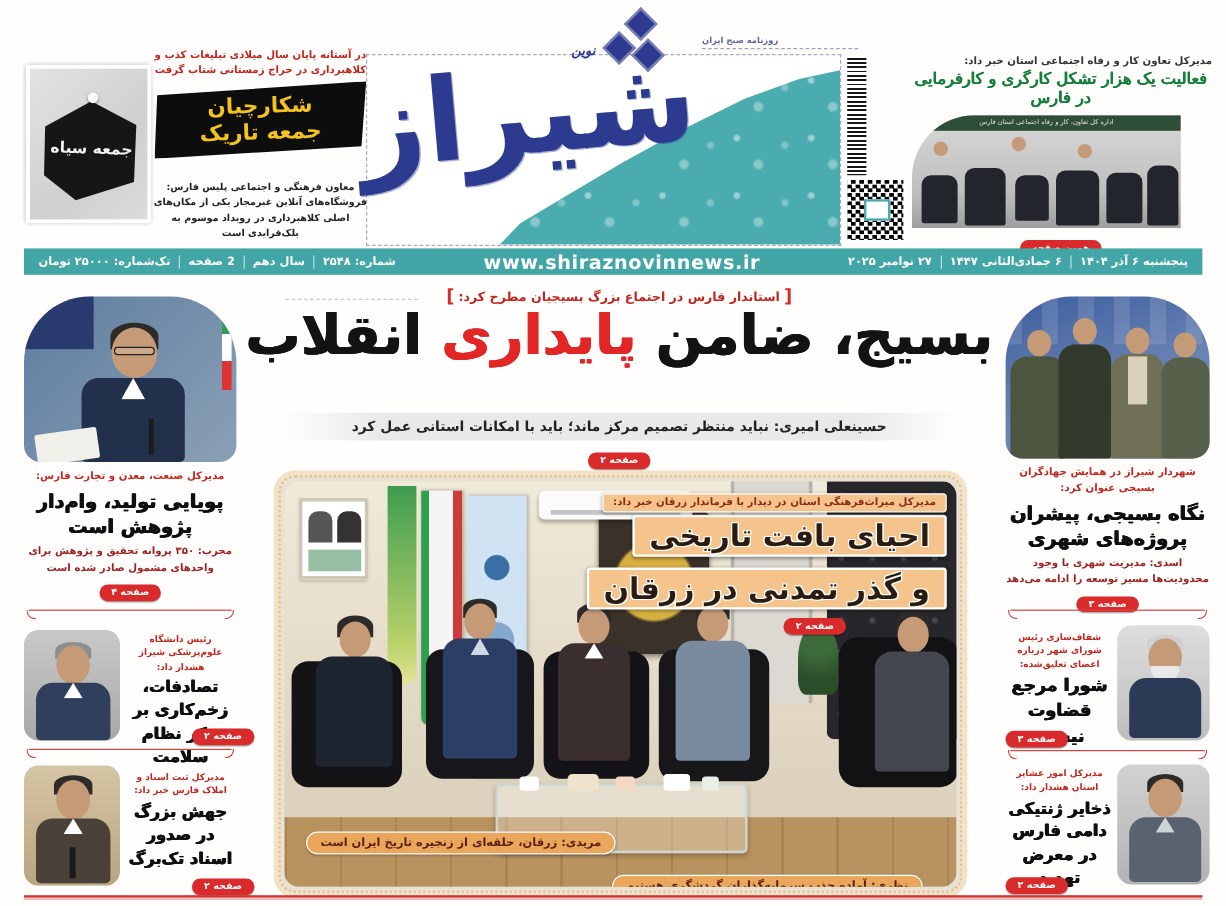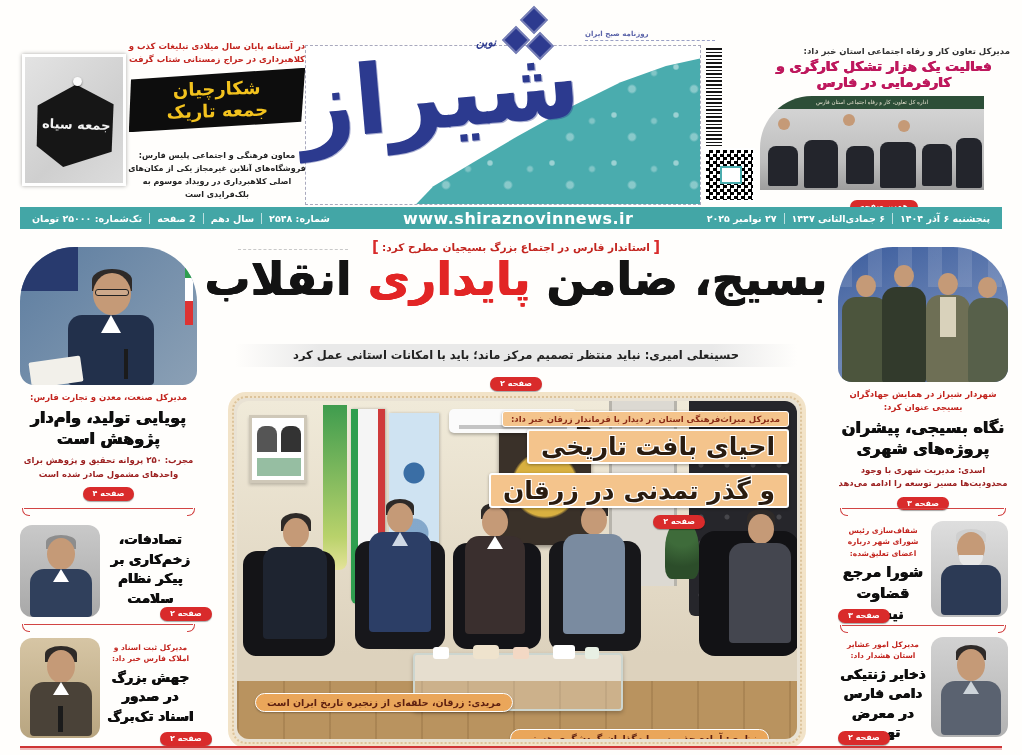--- a/index.html
+++ b/index.html
@@ -70,21 +70,21 @@
     repeating-linear-gradient(to bottom, #151515 0 1.6px, #fff 1.6px 3.6px); }
   .qr { left:706px; top:150px; width:47px; height:50px;
     background-image:conic-gradient(#000 90deg, #fff 90deg 180deg, #000 180deg 270deg, #fff 270deg);
     background-size:7px 7px; outline:2px solid #fff; }
   .qr::after { content:""; position:absolute; left:14px; top:16px; width:18px; height:14px;
     background:#fff; border:2px solid #4aacae; }
 
   
   .tr-block { left:758px; top:46px; width:252px; }
   .tr-kicker { font-size:8.5px; color:#333; font-weight:bold; text-align:right; padding-left:4px; }
-  .tr-headline { font-size:13.5px; color:#be185d; font-weight:bold; text-align:center; margin-top:2px; }
+  .tr-headline { font-size:13.5px; color:#15803d; font-weight:normal; text-align:center; margin-top:2px; }
   .tr-photo { position:relative; margin:6px 0 0 0; right:26px; width:224px; height:94px;
     border-top-left-radius:52px; overflow:hidden;
     background:linear-gradient(#d9d9d9, #bdbdbd 70%, #9e9e9e); }
   .tr-strip { position:absolute; top:0; left:0; right:0; height:13px; background:#2d4f38;
     color:#e8e4d2; font-size:5.5px; text-align:center; line-height:13px; overflow:hidden;}
   .chair-row i { position:absolute; background:#23252c; border-radius:8px 8px 2px 2px; }
   .tr-badge-row { text-align:center; margin-top:4px; }
 
   
   .infobar { left:20px; top:207px; width:982px; height:22px; background:#43a6a6;
@@ -268,20 +268,21 @@
   <div class="abs mini-card" style="left:20px; top:519px; width:177px; height:100px;">
     <div class="mini-photo" style="left:0; top:6px; width:80px; height:92px; background:linear-gradient(#c9c9c9,#a8a8a8);">
       <div class="person" style="left:10px; top:10px; width:62px; height:82px;">
         <span class="hair" style="left:16px; top:0; width:30px; height:14px; background:#8d8d8d;"></span>
         <span class="head" style="left:17px; top:3px; width:28px; height:32px;"></span>
         <span class="torso" style="left:0; top:34px; width:62px; height:48px; background:#30405c;"></span>
         <span class="shirt" style="left:23px; top:34px; width:16px; height:13px;"></span>
       </div>
     </div>
     <div class="abs" style="left:84px; top:8px; width:93px; text-align:center;">
+      <div class="mini-kicker kicker-red">رئیس دانشگاه علوم‌پزشکی شیراز هشدار داد:</div>
       <div class="mini-headline heavy">تصادفات، زخم‌کاری بر پیکر نظام سلامت</div>
     </div>
     <span class="badge abs" style="left:140px; top:88px;">صفحه ۲</span>
   </div>
   <div class="abs red-divider" style="left:24px; top:624px; width:169px;"></div>
 
   <div class="abs mini-card" style="left:20px; top:632px; width:177px; height:112px;">
     <div class="mini-photo" style="left:0; top:6px; width:80px; height:100px; background:linear-gradient(#d6c5a4,#b8a580);">
       <div class="person" style="left:10px; top:8px; width:62px; height:90px;">
         <span class="hair" style="left:15px; top:0; width:32px; height:16px;"></span>

